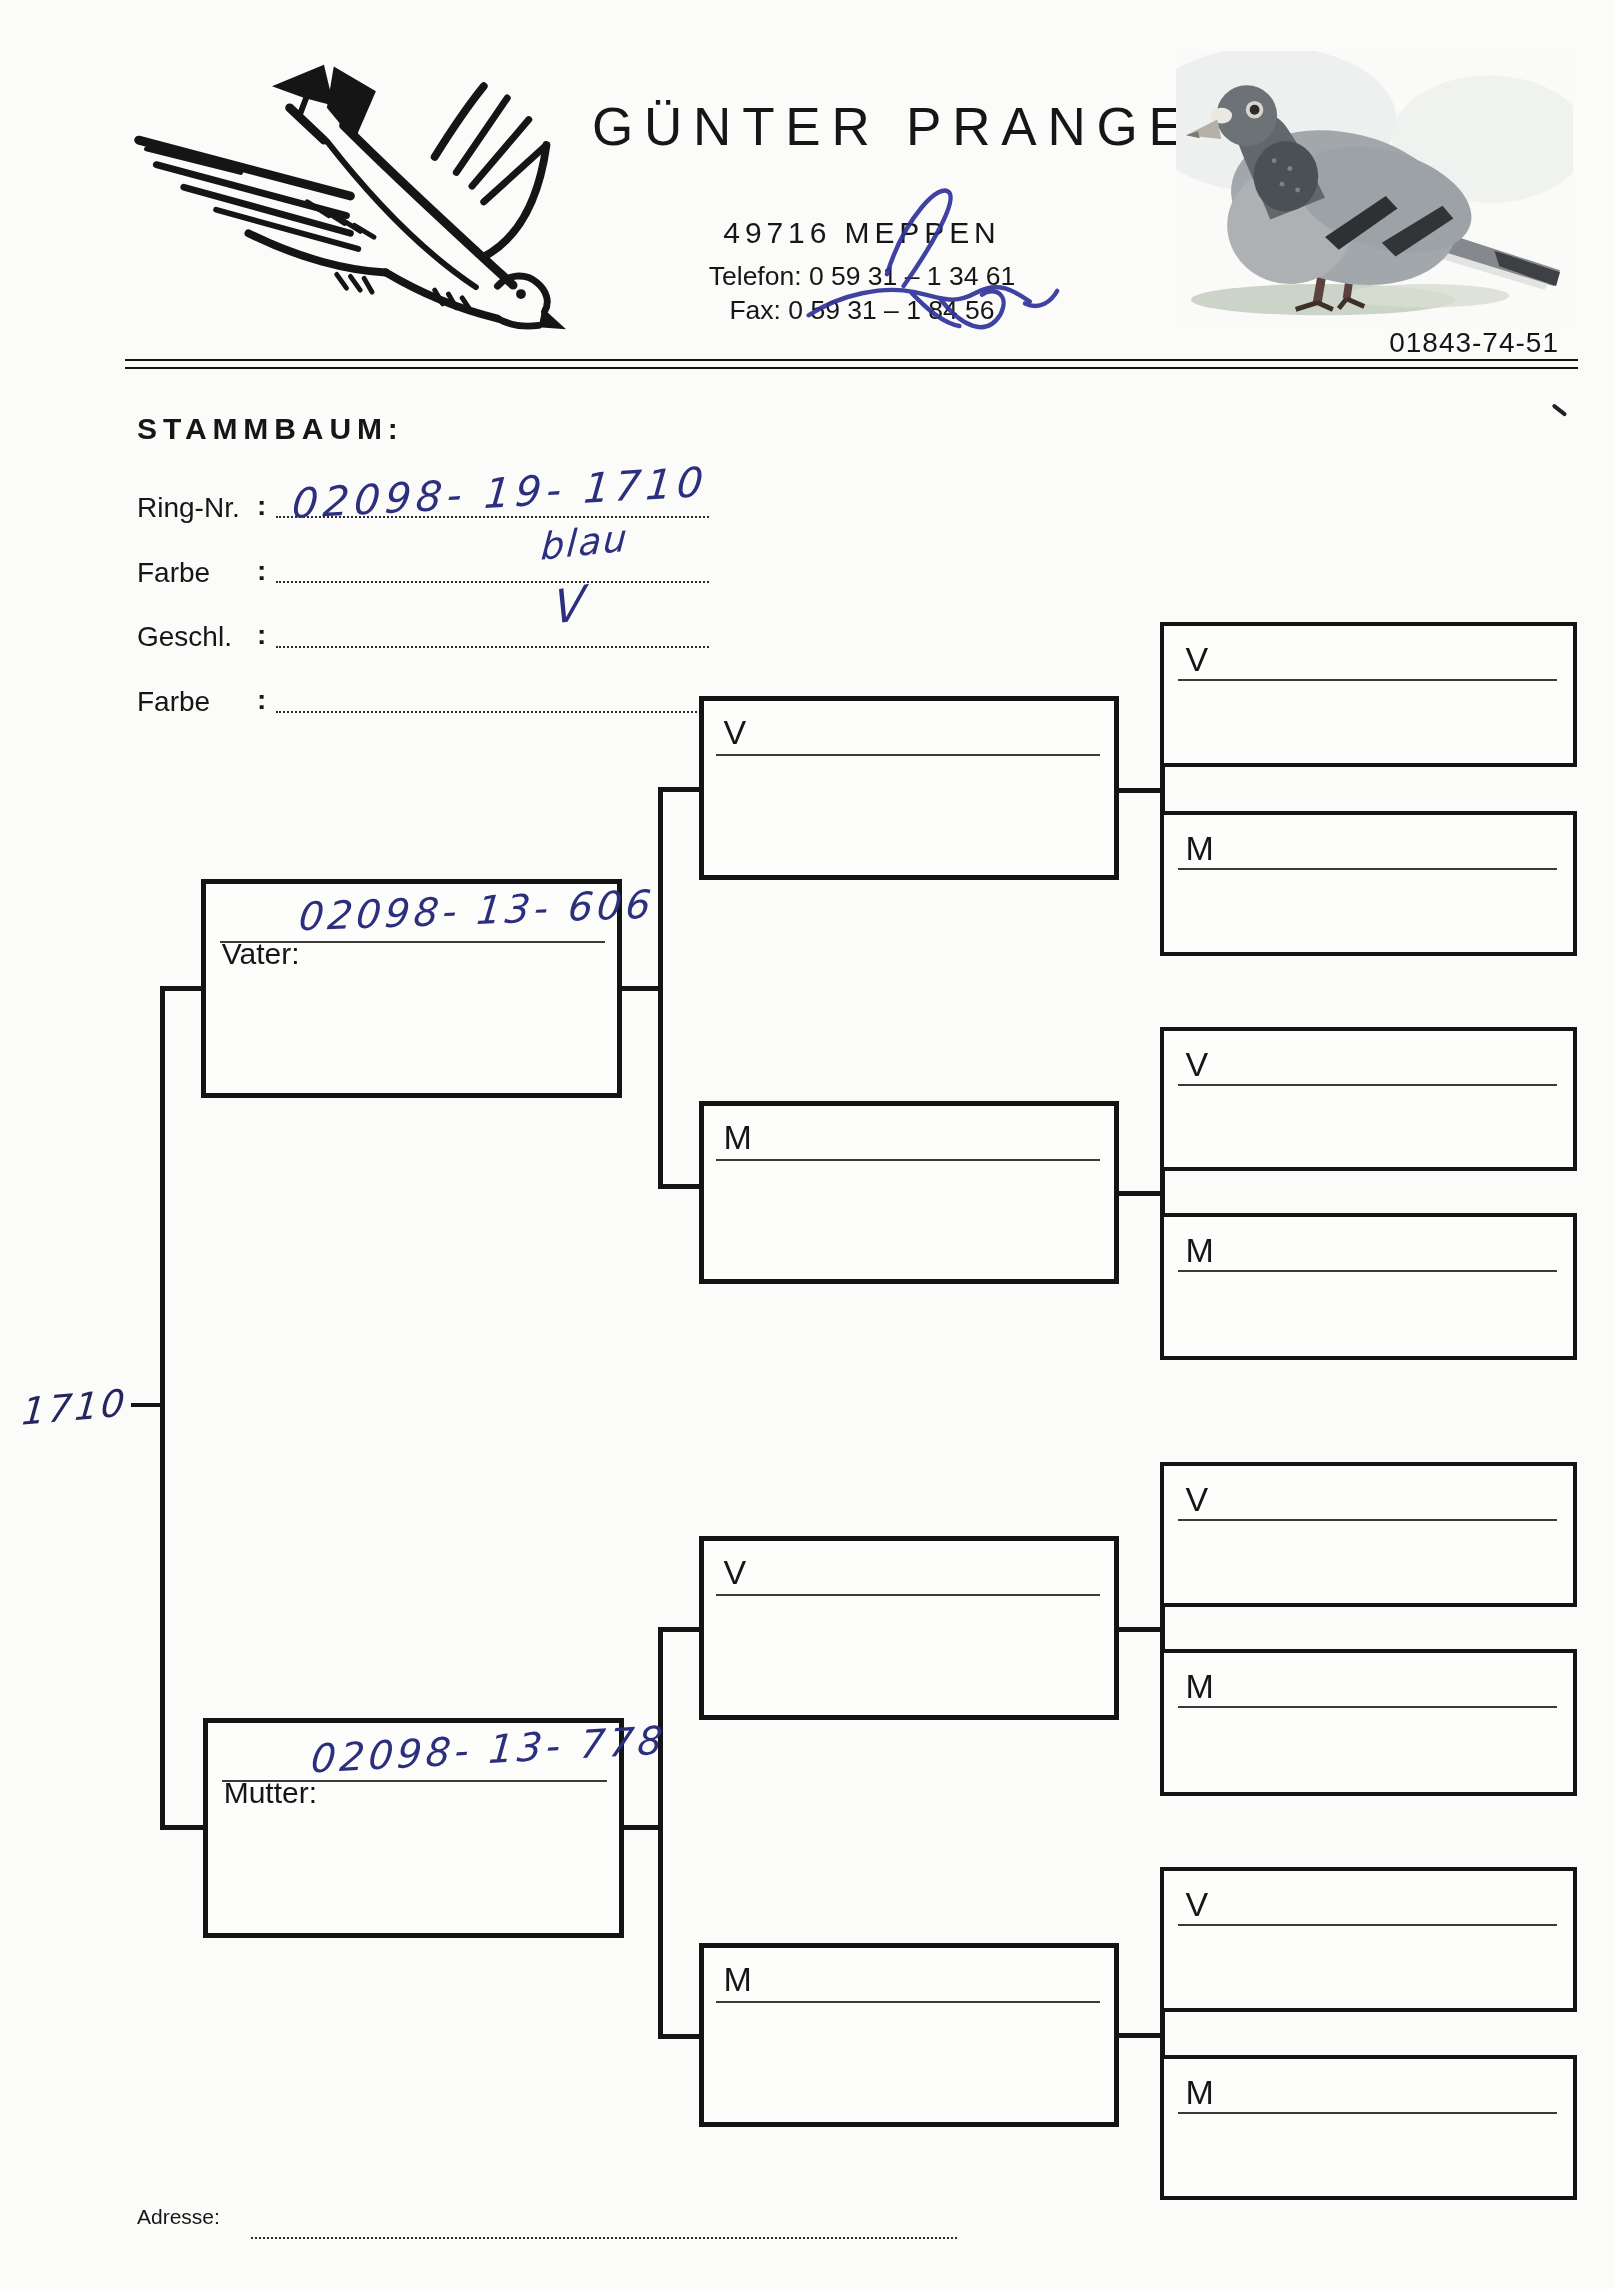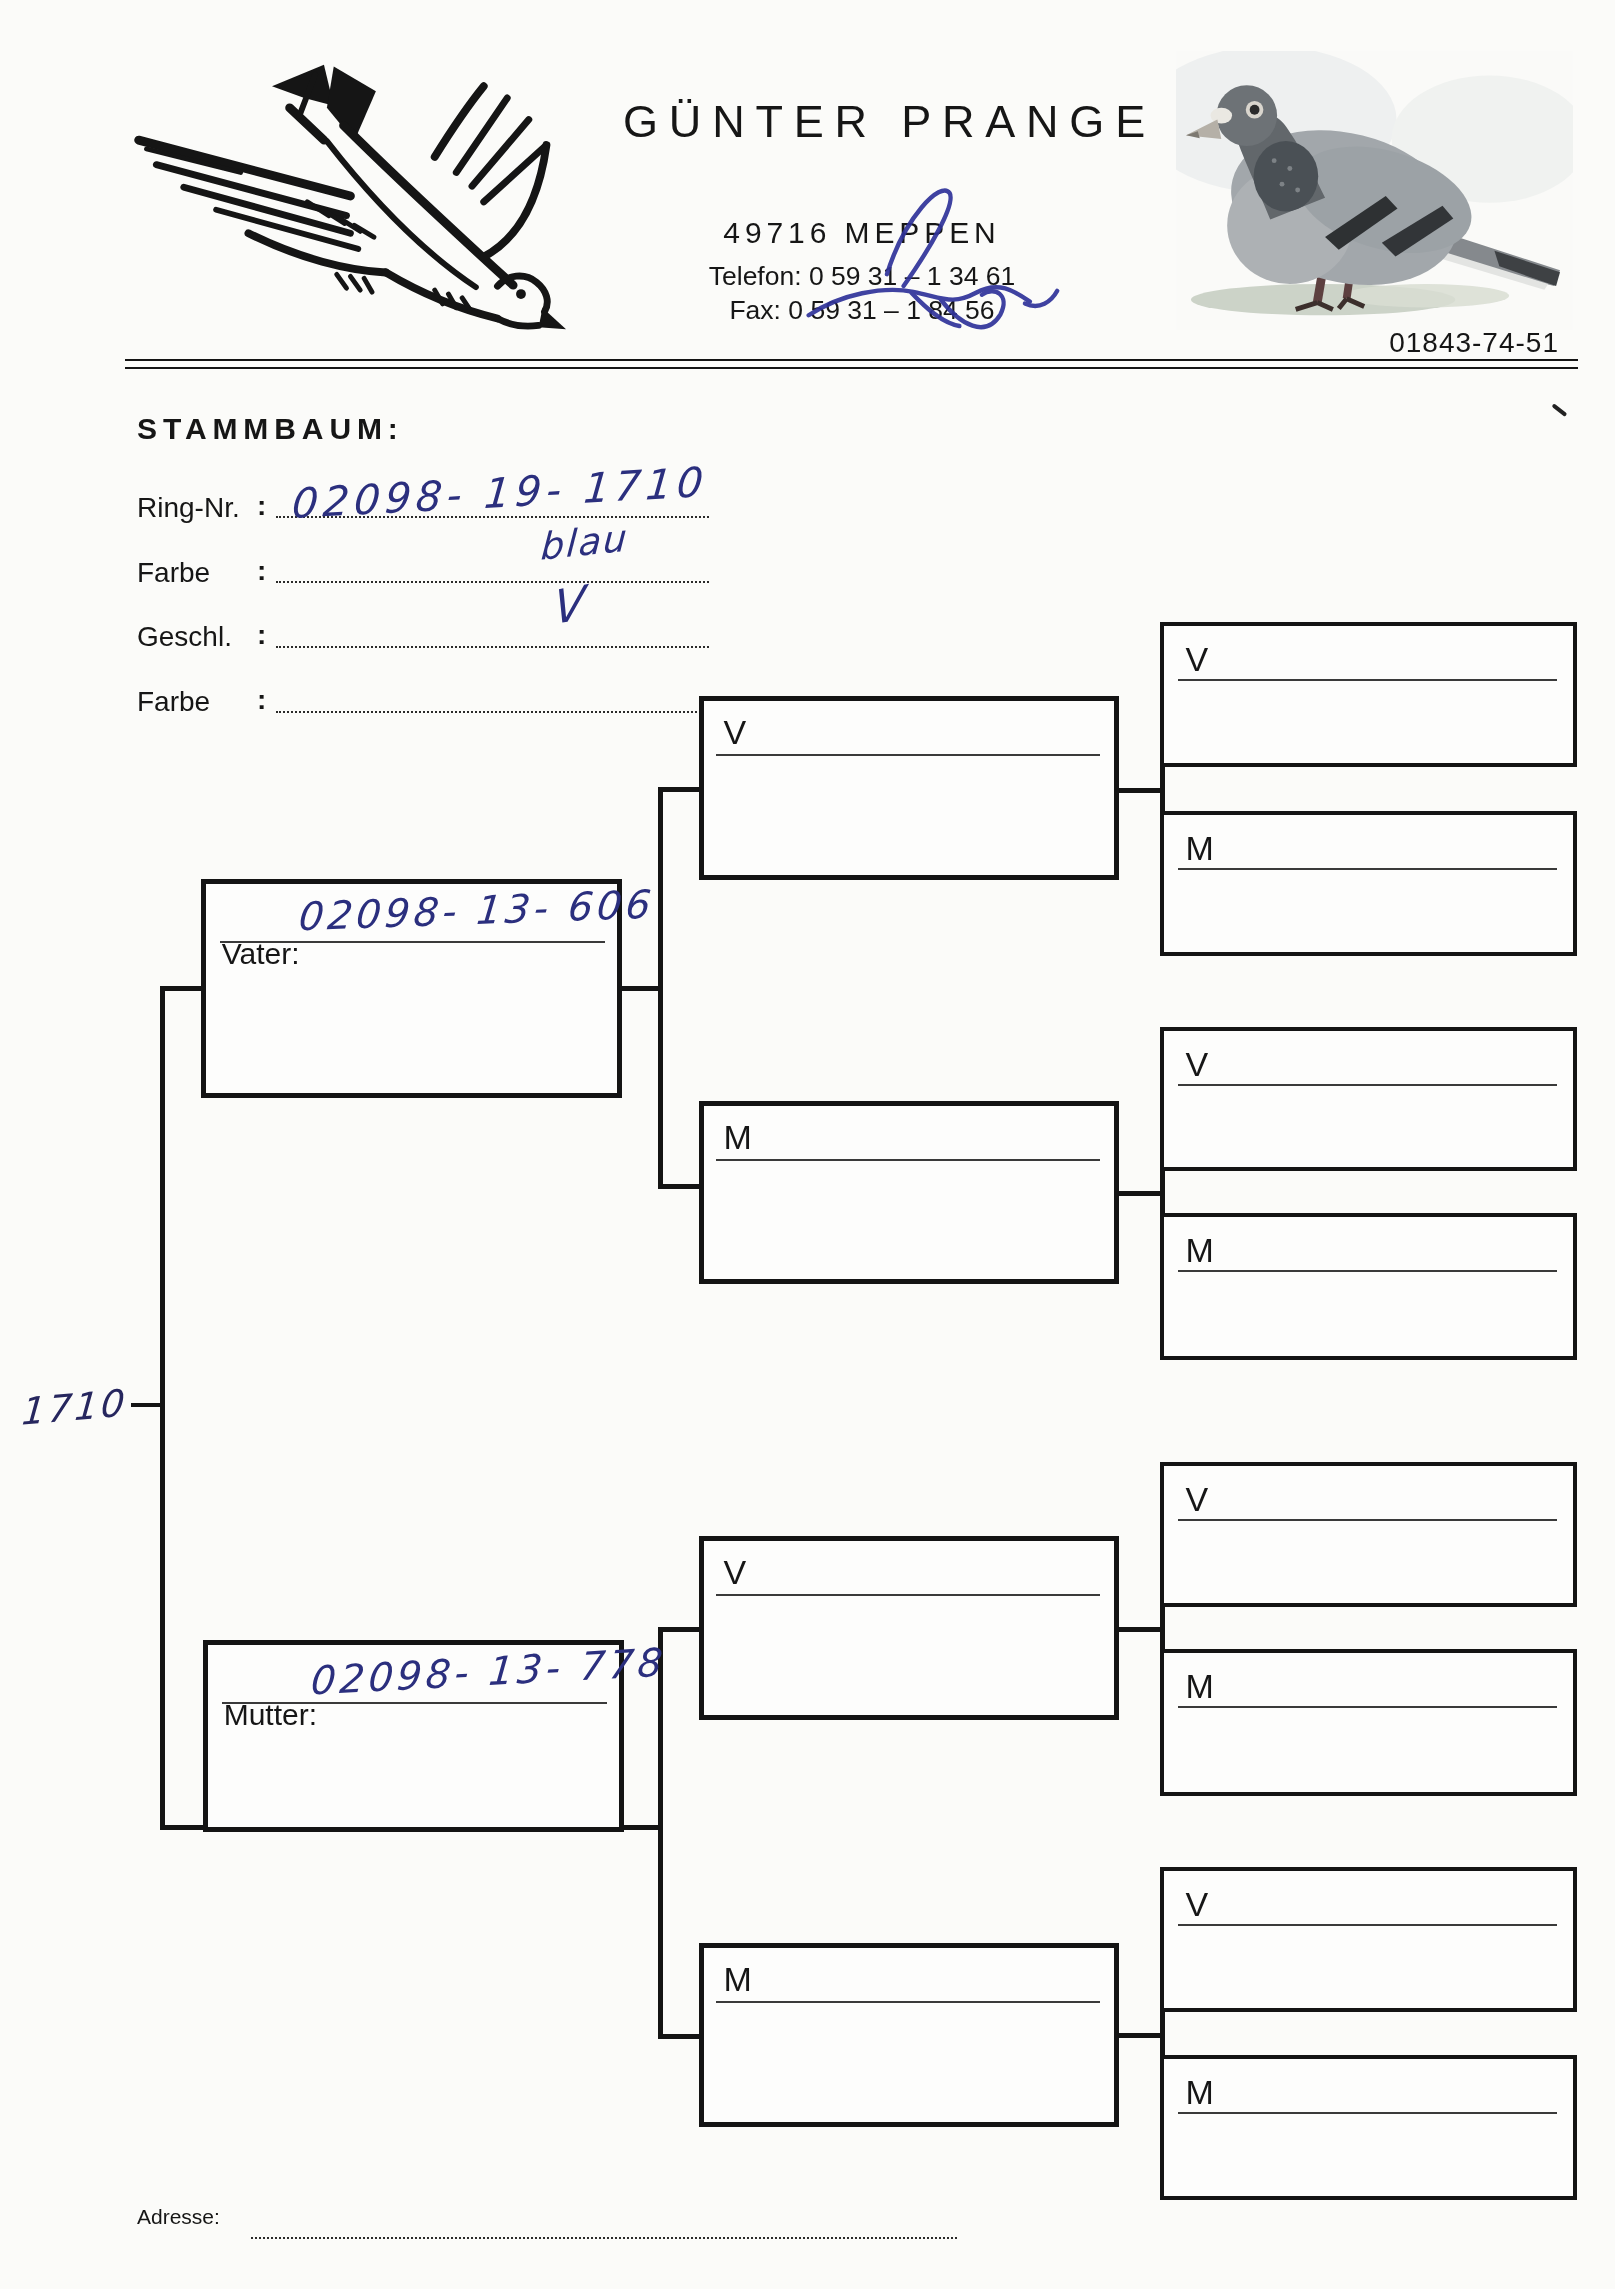--- a/index.html
+++ b/index.html
@@ -9,22 +9,22 @@
     --paper:#fbfbf9;
   }
   *{margin:0;padding:0;box-sizing:border-box;}
   body{background:#888;font-family:"Liberation Sans","DejaVu Sans",sans-serif;}
   .page{
     position:relative;width:1615px;height:2290px;background:var(--paper);
     margin:0 auto;overflow:hidden;color:var(--ink);
   }
   .abs{position:absolute;}
   
-  .brand-name{left:568px;top:96px;width:588px;text-align:right;
-    font-size:45px;font-weight:500;letter-spacing:10.8px;color:var(--ink);white-space:nowrap;}
+  .brand-name{left:592px;top:96px;width:588px;text-align:right;
+    font-size:53px;font-weight:500;letter-spacing:10.8px;color:var(--ink);white-space:nowrap;}
   .brand-street{left:568px;top:169px;width:588px;text-align:center;font-size:27.4px;}
   .brand-city{left:568px;top:216px;width:588px;text-align:center;font-size:30px;letter-spacing:4.9px;}
   .brand-phone{left:568px;top:261px;width:588px;text-align:center;font-size:26.5px;}
   .brand-fax{left:568px;top:295px;width:588px;text-align:center;font-size:26.5px;}
   .photo-caption{left:1353px;top:327px;width:206px;text-align:right;font-size:28px;letter-spacing:1px;}
   .header-rule{left:125px;top:359px;width:1453px;height:9.8px;
     border-top:2.9px solid var(--line);border-bottom:2.9px solid var(--line);}
   .scan-tick{left:1551px;top:408px;width:16.7px;height:3.9px;background:#222;
     transform:rotate(38deg);border-radius:2px;}
   
@@ -204,21 +204,21 @@
   <div class="abs conn" style="left:1160px;top:2009px;width:4.9px;height:49px"></div>
 
   <div class="abs hw hw-subject">1710</div>
 
   <div class="abs pbox" style="left:201px;top:879px;width:421px;height:219px">
     <span class="box-label">Vater:</span>
     <span class="hw hw-in-box" style="left:93px;top:3.9px;font-size:39px;letter-spacing:3.9px;transform:rotate(-2deg) skewX(-8deg)">02098- 13- 606</span>
     <span class="box-underline"></span>
   </div>
 
-  <div class="abs pbox" style="left:203px;top:1640px;width:421px;height:192px">
+  <div class="abs pbox" style="left:203px;top:1718px;width:421px;height:220px">
     <span class="box-label">Mutter:</span>
     <span class="hw hw-in-box" style="left:103px;top:3.9px;font-size:39px;letter-spacing:3.9px;transform:rotate(-3deg) skewX(-8deg)">02098- 13- 778</span>
     <span class="box-underline"></span>
   </div>
 
   <div class="abs gpbox" style="top:696px;height:184px">
     <span class="box-label">V</span>
     <span class="box-underline"></span>
   </div>
   <div class="abs gpbox" style="top:1101px;height:183px">

